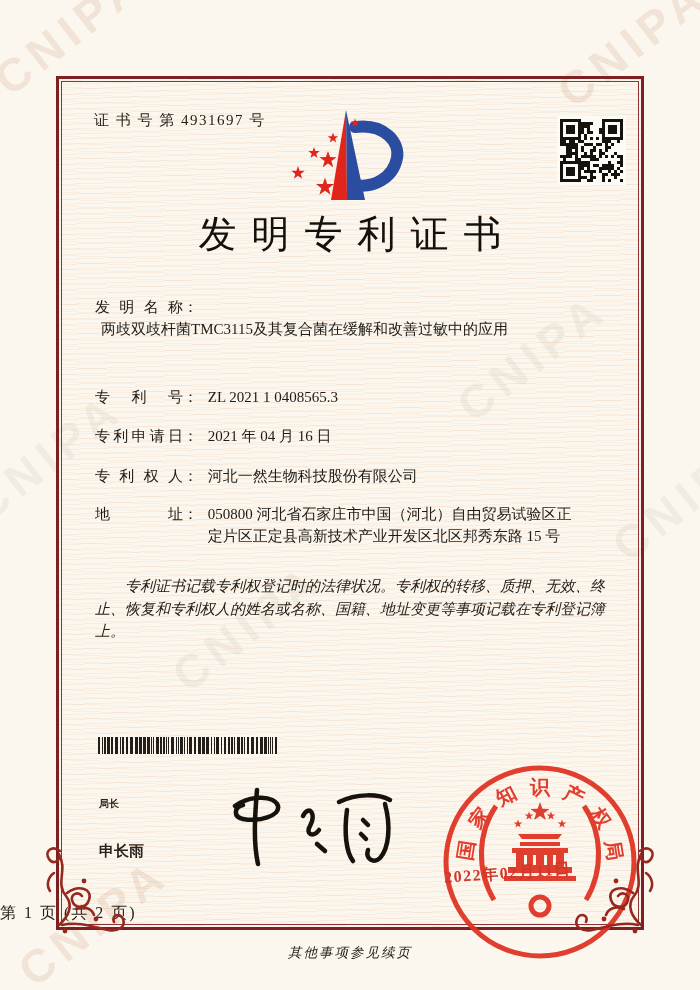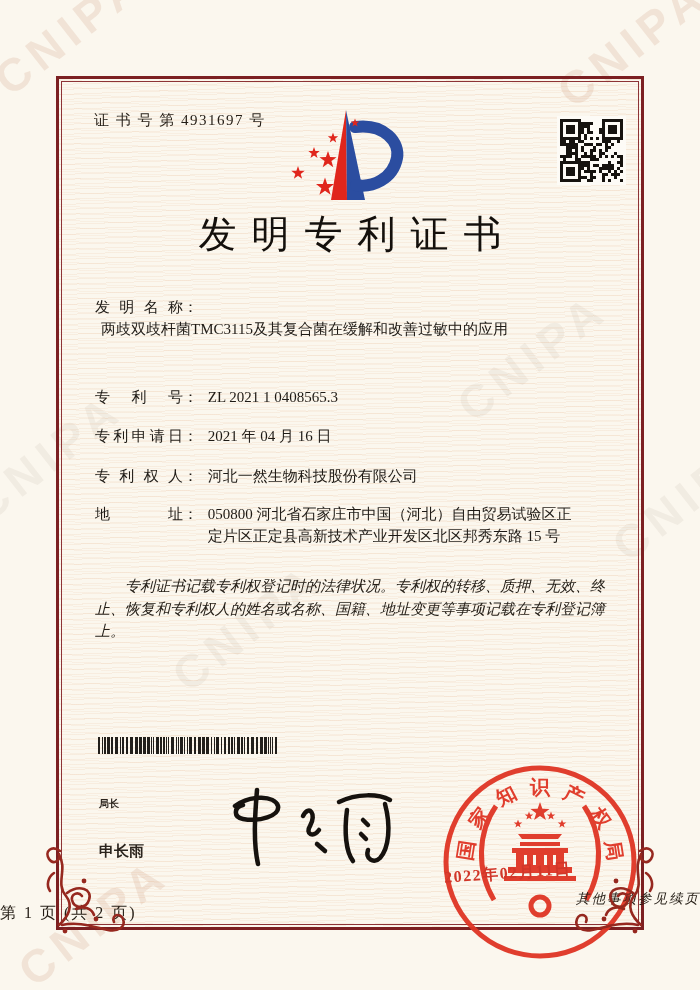--- a/index.html
+++ b/index.html
@@ -55,21 +55,21 @@
   .sig-script{position:absolute;left:205px;top:780px;}
 
   .seal{position:absolute;left:440px;top:760px;mix-blend-mode:multiply;opacity:0.95;}
 
   .corner{position:absolute;z-index:4;}
   .corner.left{left:38px;top:845px;}
   .corner.right{left:567px;top:845px;transform:scaleX(-1);}
 
   .page-num{position:absolute;left:0;top:903px;width:700px;
             font-size:16px;letter-spacing:2px;color:#241d15;z-index:3;}
-  .cont-note{position:absolute;left:0;top:890px;width:700px;text-align:right;
+  .cont-note{position:absolute;left:0;top:944px;width:700px;text-align:center;
              font-size:13.5px;letter-spacing:2px;font-style:italic;color:#241d15;}
 </style>
 </head>
 <body>
 
 <div class="page">
 
   <div class="wm" style="left:-18px;top:4px;">CNIPA</div>
   <div class="wm" style="left:545px;top:16px;">CNIPA</div>
   <div class="wm light" style="left:-40px;top:430px;">CNIPA</div>

